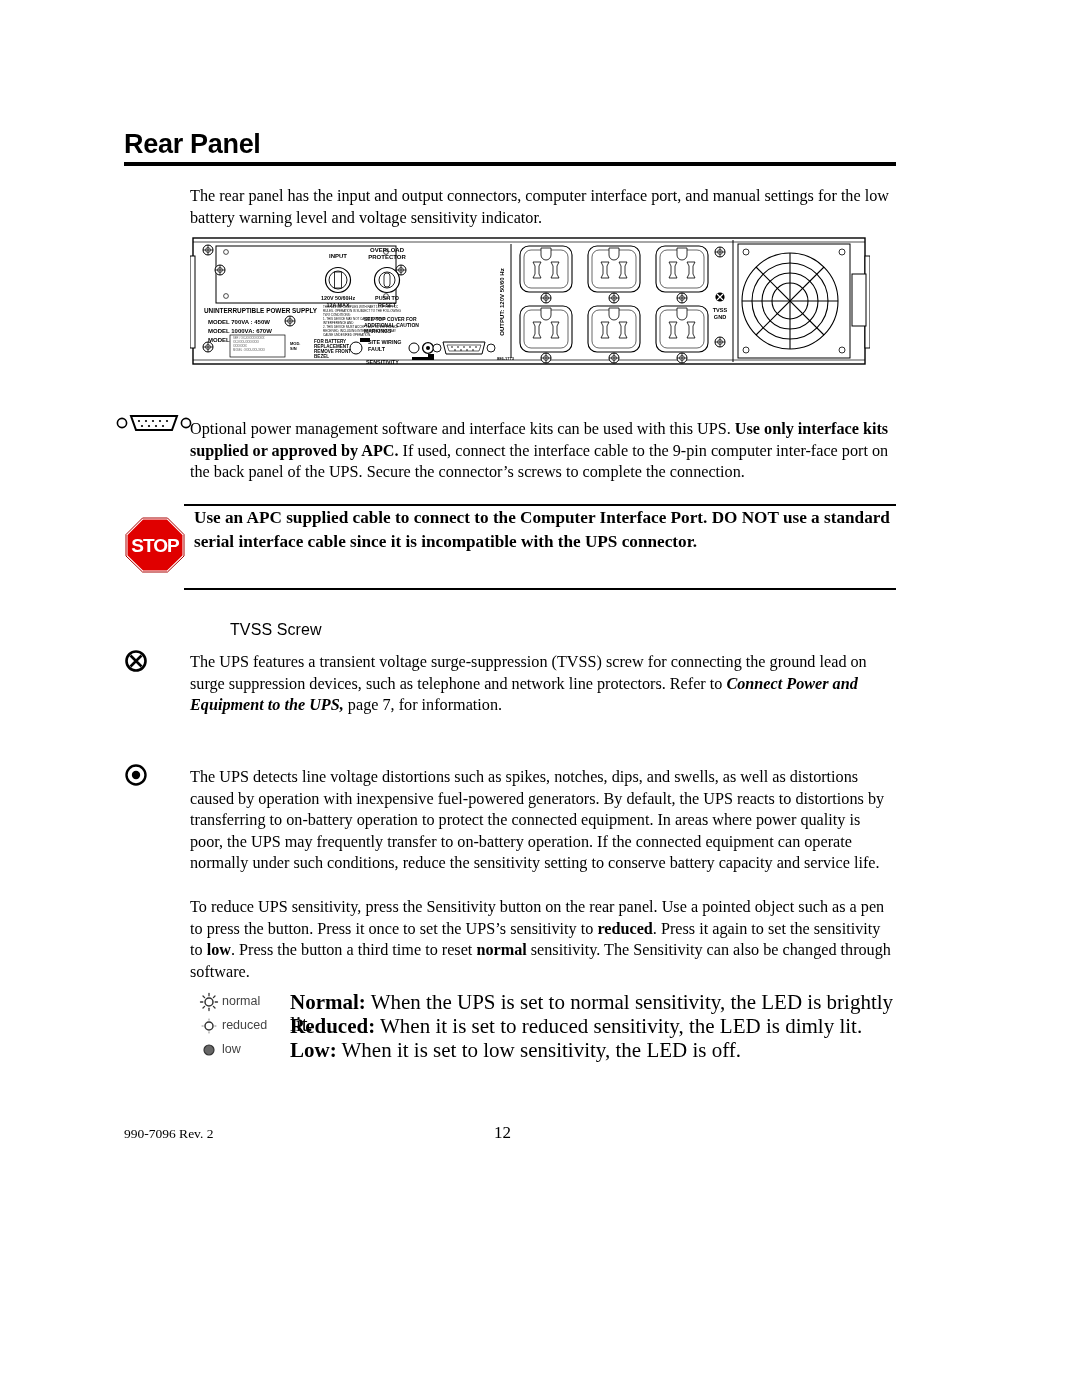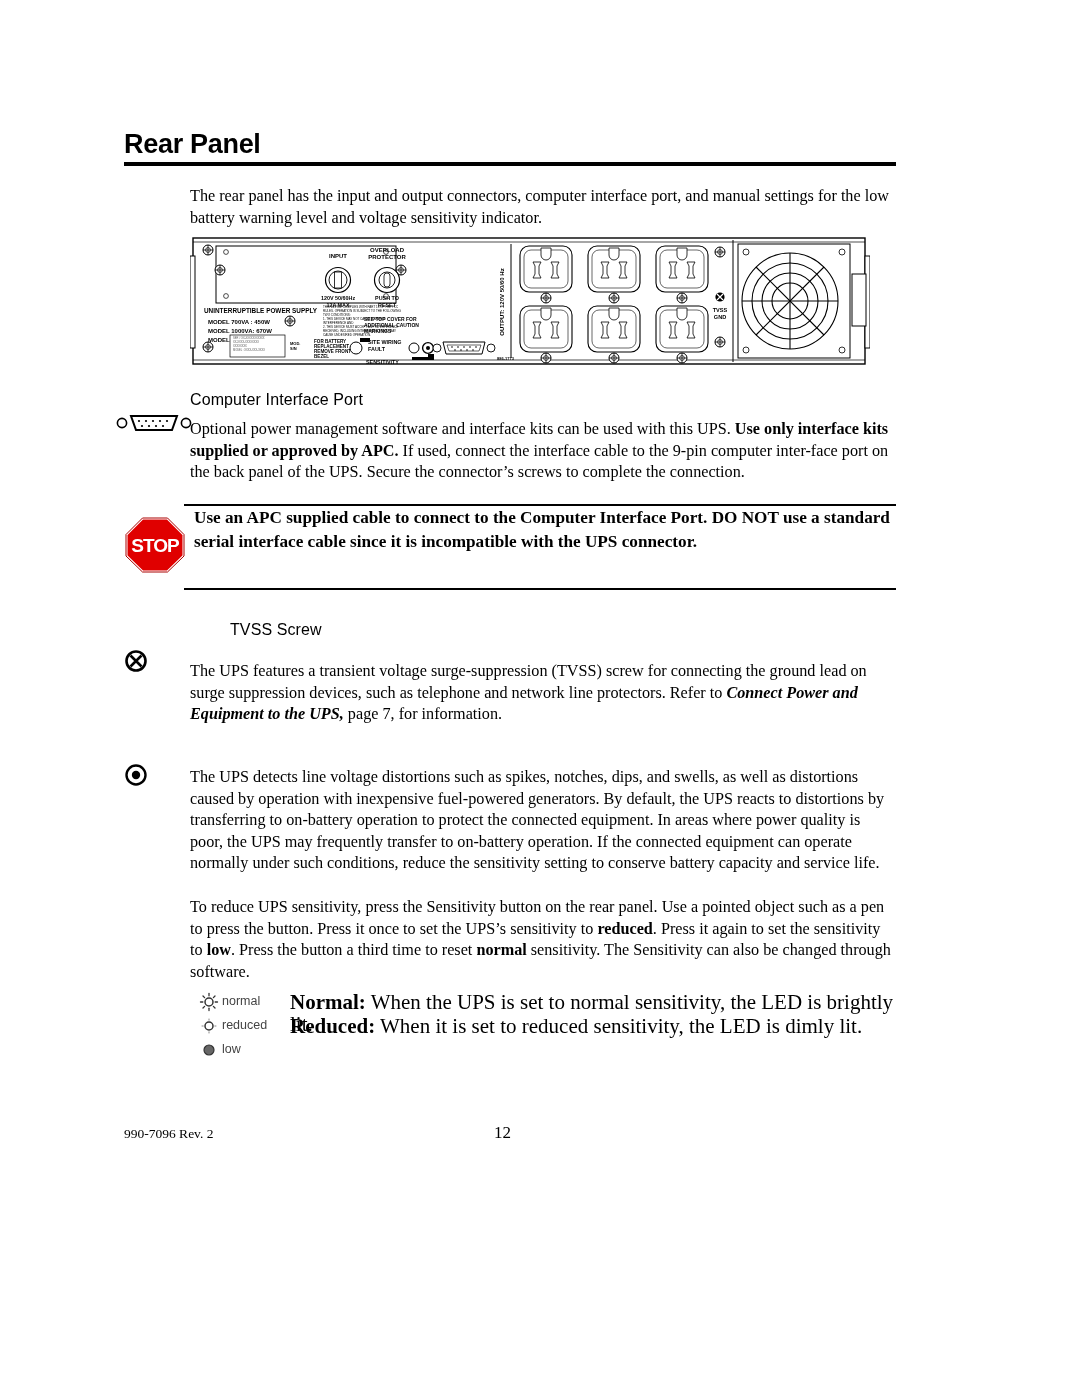--- a/index.html
+++ b/index.html
@@ -292,23 +292,20 @@
         <circle cx="600" cy="67" r="18"></circle>
         <line x1="600" y1="19" x2="600" y2="115"></line>
         <line x1="552" y1="67" x2="648" y2="67"></line>
         <line x1="566" y1="33" x2="634" y2="101"></line>
         <line x1="634" y1="33" x2="566" y2="101"></line>
       </g>
       <rect x="662" y="40" width="14" height="52" fill="#fff" stroke="#000" stroke-width="1"></rect>
     </svg>
   </div>
 
-  <div class="body-col" style="top:385px;">
-    <p class="sub-head">Computer Interface Port</p>
-  </div>
 
   <div class="margin-icon db9-icon">
     <svg width="76" height="24" viewBox="0 0 76 24" xmlns="http://www.w3.org/2000/svg">
       <circle cx="6" cy="12" r="4.6" fill="#fff" stroke="#000" stroke-width="1.6"></circle>
       <circle cx="70" cy="12" r="4.6" fill="#fff" stroke="#000" stroke-width="1.6"></circle>
       <path d="M15 5 h46 l-5 14 h-36 z" fill="#fff" stroke="#000" stroke-width="2"></path>
       <g fill="#000">
         <circle cx="23" cy="10" r="1.1"></circle>
           <circle cx="30" cy="10" r="1.1"></circle>
           <circle cx="37" cy="10" r="1.1"></circle>
@@ -345,21 +342,21 @@
     <p class="sub-head">TVSS Screw</p>
   </div>
 
   <div class="margin-icon tvss-icon">
     <svg width="24" height="24" viewBox="0 0 24 24" xmlns="http://www.w3.org/2000/svg">
       <circle cx="12" cy="12" r="9.5" fill="#fff" stroke="#000" stroke-width="2.6"></circle>
       <path d="M6.5 6.5 L17.5 17.5 M17.5 6.5 L6.5 17.5" stroke="#000" stroke-width="2.6"></path>
     </svg>
   </div>
 
-  <div class="body-col" style="top:648px;margin-top:9px;">
+  <div class="body-col" style="top:648px;">
     <p><span>The UPS features a transient voltage surge-suppression (TVSS) screw for connecting the ground lead on surge suppression devices, such as telephone and network line protectors.  Refer to </span><span class="bi">Connect Power and Equipment to the UPS,</span><span> page 7, for information.</span></p>
   </div>
 
 
   <div class="margin-icon vs-icon">
     <svg width="24" height="24" viewBox="0 0 24 24" xmlns="http://www.w3.org/2000/svg">
       <circle cx="12" cy="12" r="9.5" fill="#fff" stroke="#000" stroke-width="2.4"></circle>
       <circle cx="12" cy="12" r="4.2" fill="#000"></circle>
     </svg>
   </div>
@@ -410,20 +407,21 @@
       <div class="legend-txt"><b>Reduced:</b><span>  When it is set to reduced sensitivity, the LED is dimly lit.</span></div>
     </div>
 
     <div class="legend-row">
       <div class="legend-ico">
         <svg width="20" height="20" viewBox="0 0 20 20" xmlns="http://www.w3.org/2000/svg">
           <circle cx="10" cy="10" r="5" fill="#666" stroke="#333" stroke-width="1.2"></circle>
         </svg>
       </div>
       <div class="legend-lbl">low</div>
+      <div class="legend-txt"><b>Low:</b><span>  When it is set to low sensitivity, the LED is off.</span></div>
     </div>
 
   </div>
 
   <div class="footer">
     <div class="left">990-7096 Rev. 2</div>
     <div class="mid">12</div>
   </div>
 
 </div>

